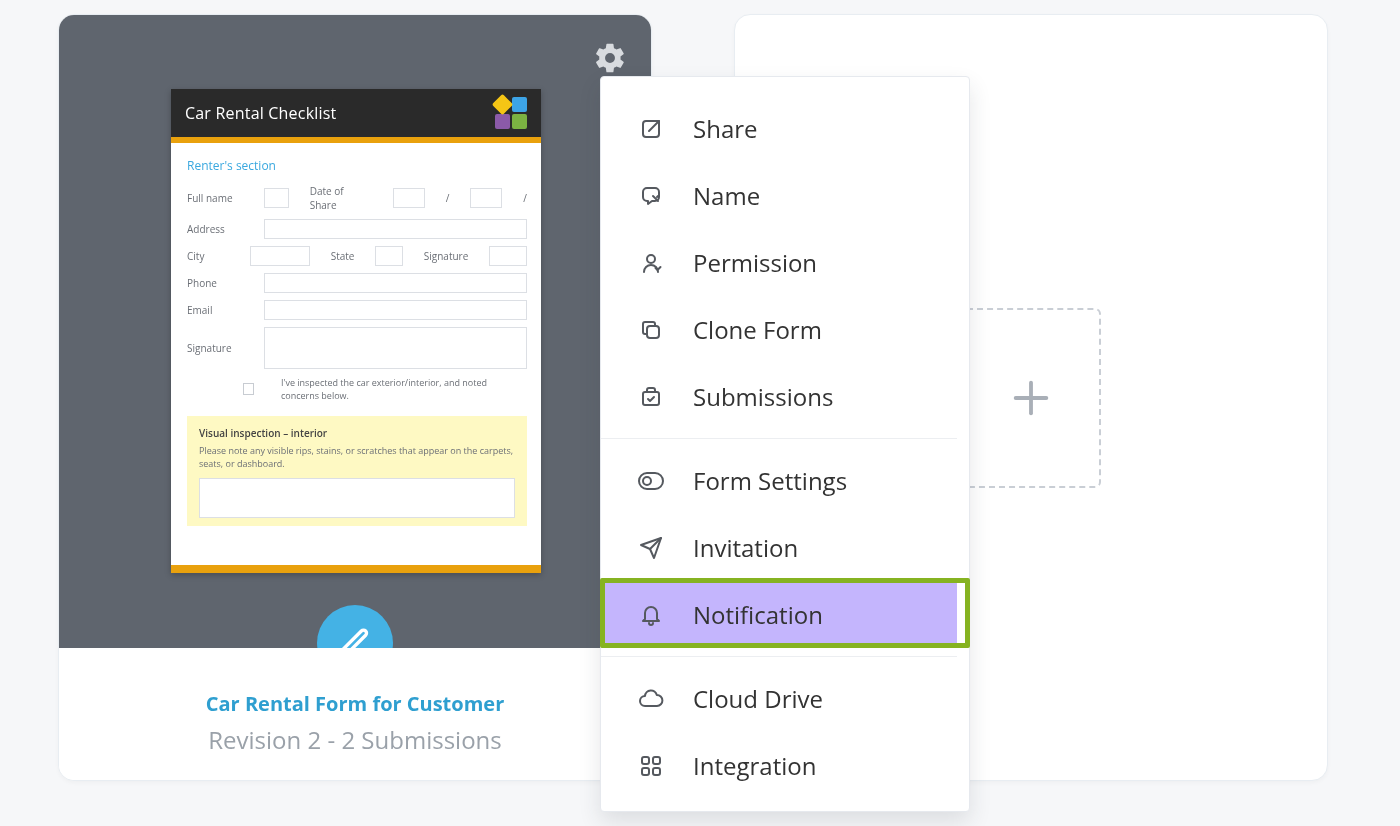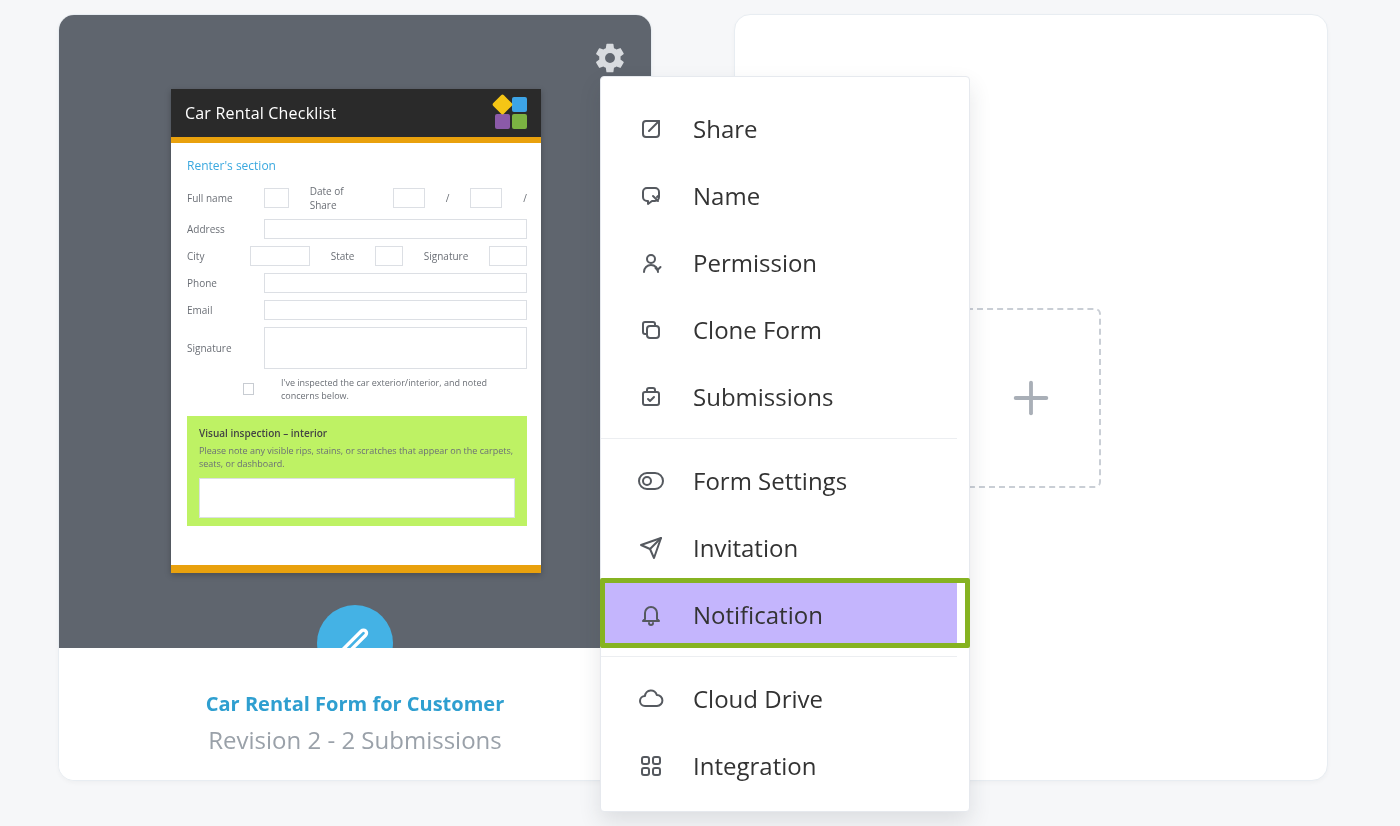--- a/index.html
+++ b/index.html
@@ -38,21 +38,21 @@
   .lb1{background:#f5c515; transform:rotate(45deg);} .lb2{background:#3da4e6;}
   .lb3{background:#8b5aa8;} .lb4{background:#7bb242;}
   .preview-accent { height:6px; background:#e9a10d;}
   .preview-body { padding:10px 14px 0 16px; font-size:10px; color:#6b6f76;}
   .sec-title { color:#3aa8df; font-size:12px; margin:4px 0 10px 0;}
   .row { display:flex; align-items:center; margin:7px 0; gap:21px;}
   .lbl { width:56px; font-size:10px; color:#6b6f76;}
   .inp { height:20px; border:1px solid #dcdfe4; background:#fff; }
   .sig { height:42px; border:1px solid #dcdfe4; background:#fff; flex:1;}
   .subgrey {
-    margin-top:14px; background:#bef264; padding:10px 12px 8px 12px;
+    margin-top:14px; background:#fef9c3; padding:10px 12px 8px 12px;
   }
   .subgrey-title { font-size:10px; font-weight:600; color:#444; margin-bottom:4px;}
   .subgrey-desc { font-size:9px; color:#6b6f76; margin-bottom:8px;}
   .subgrey-field { height:40px; background:#fff; border:1px solid #dcdfe4;}
   .preview-bottom-accent {
     position:absolute; left:0; right:0; bottom:0; height:8px; background:#e9a10d;
   }
   .cb { width:12px; height:12px; border:1px solid #c8ccd2; background:#fff; margin-right:6px;}
 
   

